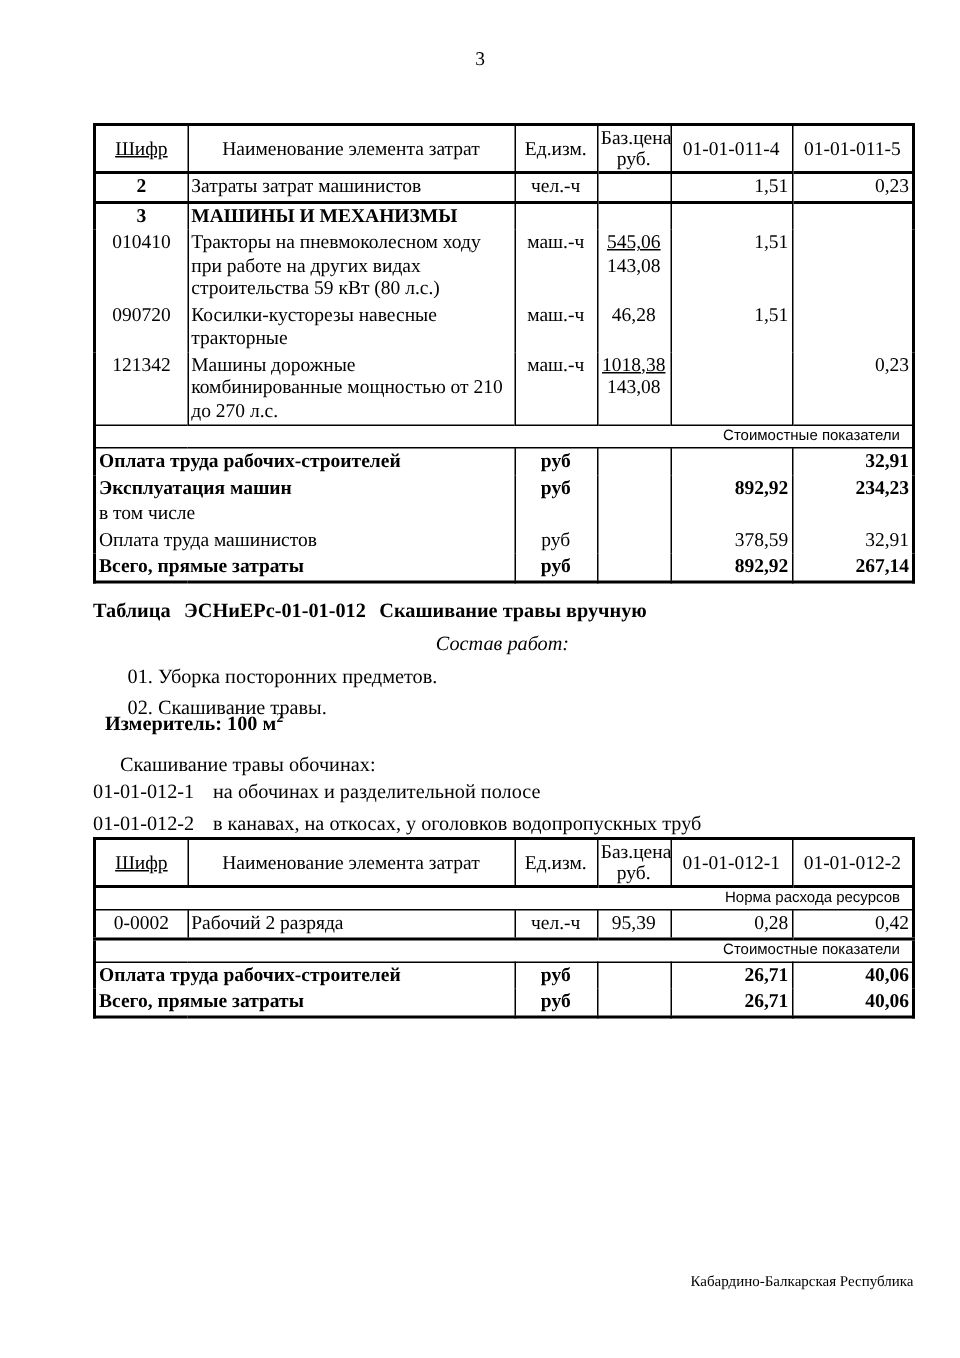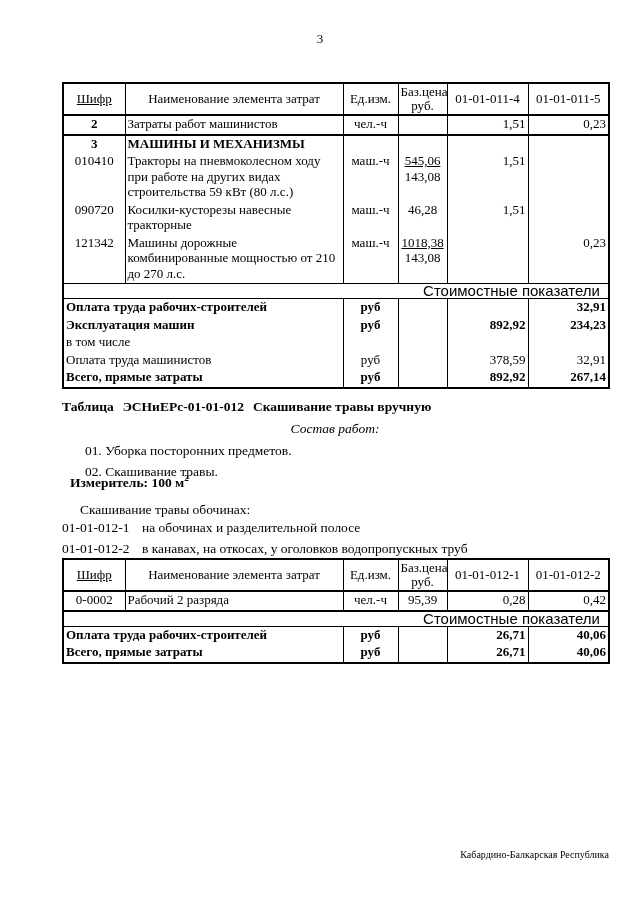--- a/index.html
+++ b/index.html
@@ -25,21 +25,21 @@
   table.norm td { padding:0 2px 2px; line-height:15.5px; }
   td.code  { text-align:center; }
   td.name  { text-align:left; padding-left:5px; padding-right:3px; }
   td.unit  { text-align:center; }
   td.price { text-align:center;margin-left:18px; }
   td.val   { text-align:right; padding-right:9px; }
   td.name-w{ text-align:left; padding-left:11px; }
   tr.r-single td { border-bottom:2px solid #000; }
   tr.r-band td {
     border-top:1.5px solid #000; border-bottom:1.5px solid #000;
-    font-family:"Liberation Sans", sans-serif; font-size:15px;
+    font-family:"Liberation Sans", sans-serif; font-size:10px;
     text-align:right; padding:1px 8px 2px; line-height:11px;
   }
   .b { font-weight:bold; }
   .fn { display:block; text-decoration:underline; }
   .fd { display:block; }
 
   
   .textblock { position:absolute; left:62px; top:399px; width:546px; font-size:13.5px; }
   .textblock .line { position:absolute; left:0; width:546px; line-height:15px; white-space:nowrap; }
   .tb-title { top:0; font-weight:bold; }
@@ -80,21 +80,21 @@
             <th>Наименование элемента затрат</th>
             <th>Ед.изм.</th>
             <th>Баз.цена руб.</th>
             <th>01-01-011-4</th>
             <th>01-01-011-5</th>
           </tr>
         </thead>
       <tbody>
           <tr class="r-single">
             <td class="code b">2</td>
-            <td class="name">Затраты работ машинистов</td>
+            <td class="name">Затраты затрат машинистов</td>
             <td class="unit">чел.-ч</td>
             <td class="price"></td>
             <td class="val">1,51</td>
             <td class="val">0,23</td>
           </tr>
           <tr class="r-item">
             <td class="code b">3</td>
             <td class="name b">МАШИНЫ И МЕХАНИЗМЫ</td>
             <td class="unit"></td>
             <td class="price"></td>
@@ -206,20 +206,23 @@
           <tr>
             <th class="und">Шифр</th>
             <th>Наименование элемента затрат</th>
             <th>Ед.изм.</th>
             <th>Баз.цена руб.</th>
             <th>01-01-012-1</th>
             <th>01-01-012-2</th>
           </tr>
         </thead>
       <tbody>
+          <tr class="r-band">
+            <td colspan="6">Норма расхода ресурсов</td>
+          </tr>
           <tr class="r-single">
             <td class="code">0-0002</td>
             <td class="name">Рабочий 2 разряда</td>
             <td class="unit">чел.-ч</td>
             <td class="price">95,39</td>
             <td class="val">0,28</td>
             <td class="val">0,42</td>
           </tr>
           <tr class="r-band">
             <td colspan="6">Стоимостные показатели</td>

